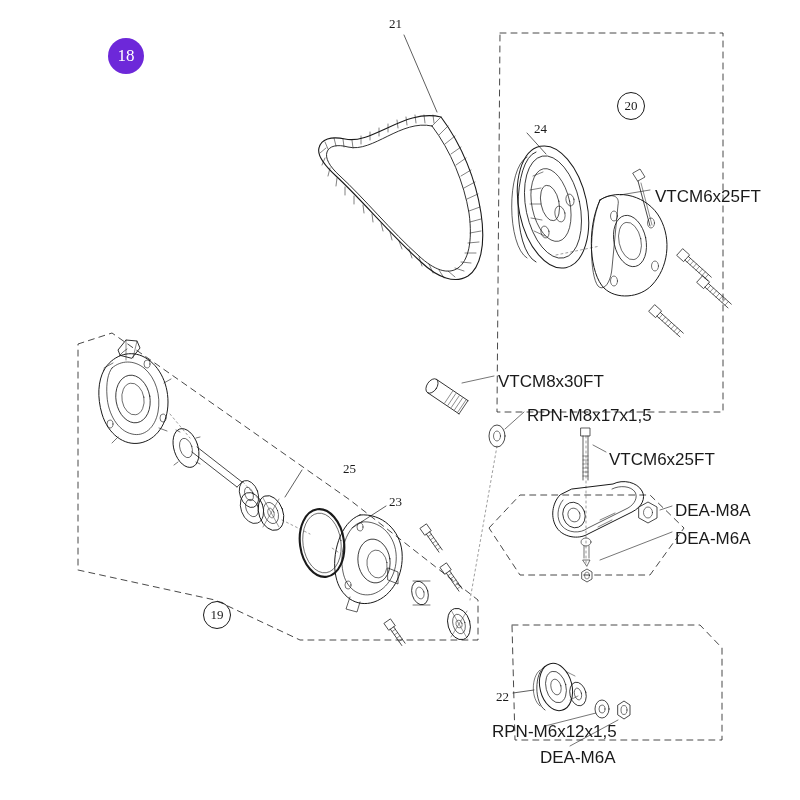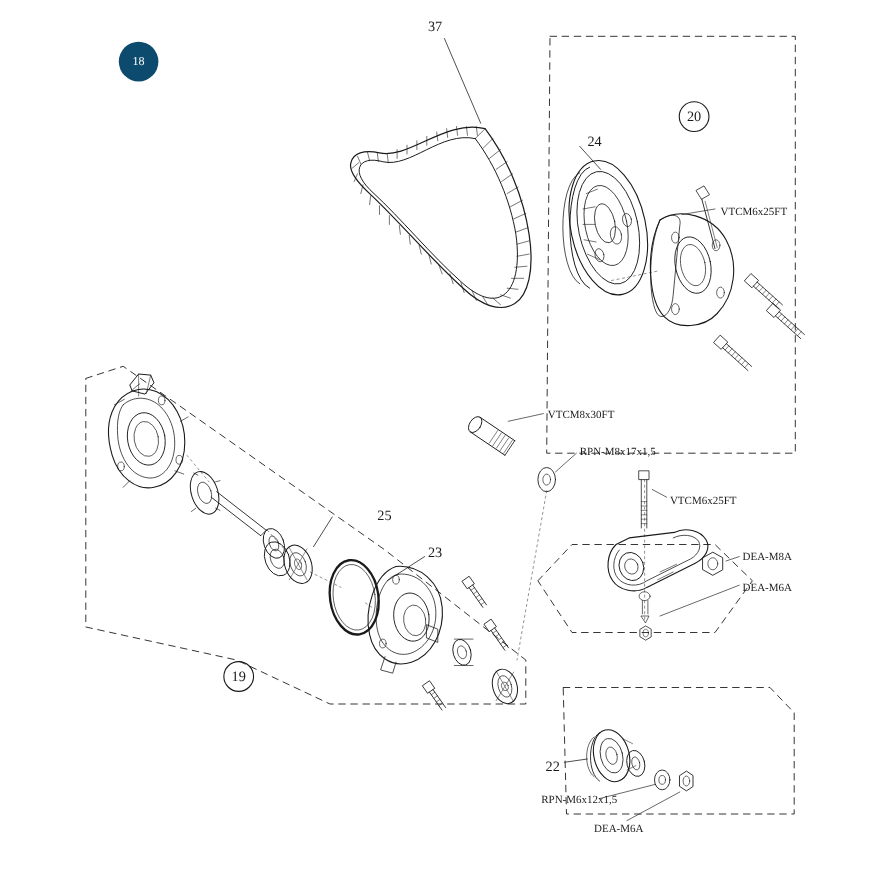--- a/index.html
+++ b/index.html
@@ -34,22 +34,22 @@
   }
   .callout {
     position: absolute;
     font-family: "Liberation Serif", serif;
     font-size: 13px;
     color: #1a1a1a;
     white-space: nowrap;
   }
   .ref-label {
     position: absolute;
-    font-family: Liberation Serif, serif;
-    font-size: 10px;
+    font-family: Liberation Sans, sans-serif;
+    font-size: 17px;
     color: #1a1a1a;
     white-space: nowrap;
   }
   .circle-num {
     position: absolute;
     width: 28px;
     height: 28px;
     border: 1.1px solid #1a1a1a;
     border-radius: 50%;
     font-family: "Liberation Serif", serif;
@@ -60,24 +60,24 @@
     justify-content: center;
     background: transparent;
     box-sizing: border-box;
     margin-top: 16px;
   }
   .page-badge {
     position: absolute;
     width: 36px;
     height: 36px;
     border-radius: 50%;
-    background: #0c4a6e;
+    background: #6d28d9;
     color: #ffffff;
     font-family: "Liberation Serif", serif;
-    font-size: 11px;
+    font-size: 17px;
     display: flex;
     align-items: center;
     justify-content: center;
     box-sizing: border-box;
   }
 </style>
 </head>
 <body>
 
 <div id="page">
@@ -336,21 +336,21 @@
         <path d="M556 255 L600 246"></path>
       </g>
 
     </g>
   </svg>
 
   <div class="label-layer">
 
     <div class="page-badge" style="left:108px; top:38px;">18</div>
 
-    <div class="callout" style="left:389px; top:16px;">37</div>
+    <div class="callout" style="left:389px; top:16px;">21</div>
     <div class="callout" style="left:514px; top:121px;margin-left:20px;">24</div>
     <div class="callout" style="left:308px; top:461px;margin-left:35px;">25</div>
     <div class="callout" style="left:389px; top:494px;">23</div>
     <div class="callout" style="left:496px; top:689px;">22</div>
 
     <div class="circle-num" style="left:617px; top:76px;">20</div>
     <div class="circle-num" style="left:203px; top:585px;">19</div>
 
     <div class="ref-label" style="left:655px; top:187px;">VTCM6x25FT</div>
     <div class="ref-label" style="left:498px; top:372px;">VTCM8x30FT</div>

